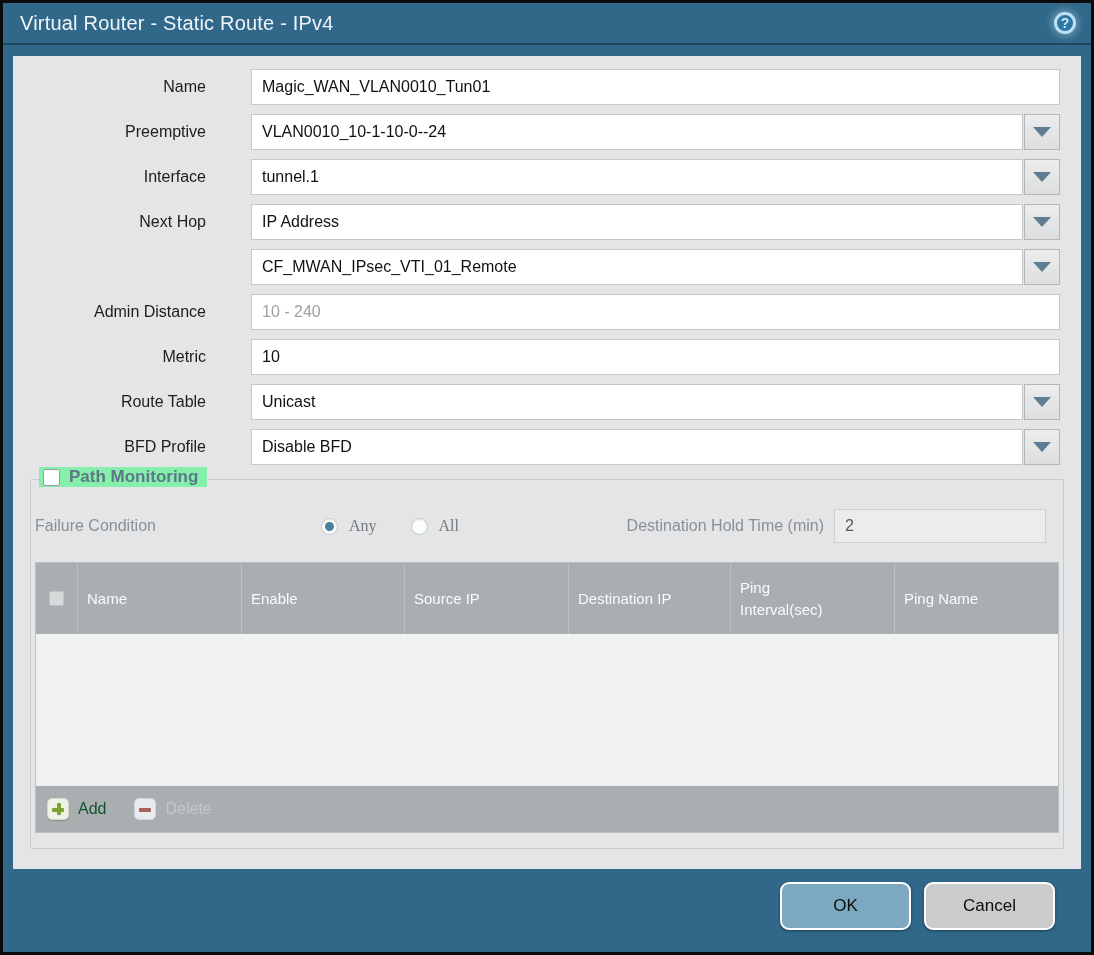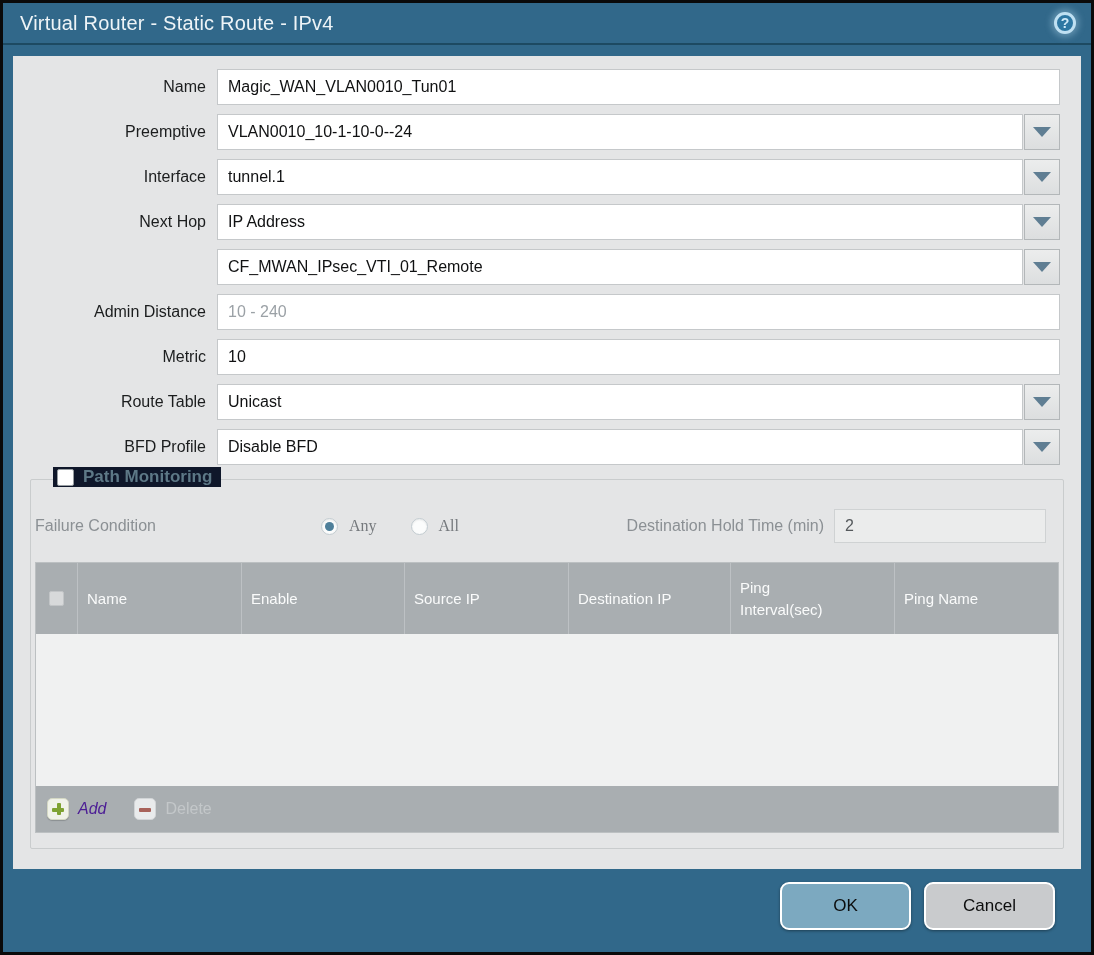--- a/index.html
+++ b/index.html
@@ -28,40 +28,40 @@
     display:flex; align-items:center; justify-content:center; cursor:pointer;
   }
   
   .content {
     position:absolute; left:10px; right:10px; top:53px; height:813px;
     background:#e4e5e6; padding-top:13px;
   }
   .row { display:flex; align-items:center; margin:0 21px 9px 0; height:36px; }
   .lbl { width:193px; flex:none; text-align:right; margin-right:11px;
          font-size:16px; color:#1b1d1e; white-space:nowrap; }
-  .field { flex:1; display:flex; height:36px; min-width:0; }
+  .field { flex:1; display:flex; height:36px; min-width:0;margin-left:34px; }
   input.txt {
     flex:1; min-width:0; height:36px; border:1px solid #c5c8ca; background:#fff;
     font:16px "Liberation Sans", sans-serif; color:#101112; padding:0 10px; outline:none;
   }
   input.txt::placeholder { color:#9ba1a6; }
   .ddbtn {
     width:36px; flex:none; border:1px solid #b3b7b9; margin-left:1px;
     background:linear-gradient(#eceded,#dcdedf);
     display:flex; align-items:center; justify-content:center; cursor:pointer;
   }
   .tri { width:0; height:0; border-left:9px solid transparent;
          border-right:9px solid transparent; border-top:10px solid #5f7e93; }
   
   .pm {
     position:relative; margin:14px 17px 0 17px; height:370px;
     border:1px solid #c9cccd; border-radius:2px; padding:0 4px;
   }
   .pm-legend {
-    position:absolute; top:-13px; left:22px; background:#0f172a;
+    position:absolute; top:-13px; left:8px; background:#86efac;
     padding:0 9px 0 4px; display:flex; align-items:center; gap:9px;
   }
   .cb { width:17px; height:17px; background:#fff; border:1px solid #979da1;
         border-radius:2px; cursor:pointer; }
   .pm-title { font-size:17px; font-weight:bold; color:#5d7886; }
   .fc-row { display:flex; align-items:center; margin-top:28px; height:36px; }
   .fc-label { width:272px; flex:none; text-align:left; color:#8b9094; font-size:16px; }
   .radio { width:17px; height:17px; flex:none; border-radius:50%;
            border:1px solid #c2cbd0; background:#fbfcfc; position:relative;
            margin-left:14px; cursor:pointer;
@@ -89,21 +89,21 @@
   .th-src    { width:164px; flex:none; }
   .th-dst    { width:162px; flex:none; }
   .th-ping   { width:164px; flex:none; }
   .th-ping span { display:block; max-width:100px; line-height:22px; }
   .th-count  { flex:1; border-right:none; }
   .tbody { height:152px; background:#f0f1f1; }
   .ttoolbar { height:46px; background:#a9aeb1; display:flex; align-items:center;
               padding:0 11px; gap:28px; }
   .tool { display:flex; align-items:center; gap:9px; font-size:16px; cursor:pointer; }
   .tool .tlabel { line-height:1; }
-  .tool.add .tlabel { color:#4c1d95;font-style:italic; }
+  .tool.add .tlabel { color:#14532d; }
   .tool.delete .tlabel { color:#c3c7c9; }
   .add-ic { width:22px; height:22px; flex:none; border-radius:5px;
             background:#f0f2e8; border:1px solid #d4d8c4; position:relative;
             box-shadow:0 1px 1px rgba(0,0,0,.18); }
   .add-ic::before { content:""; position:absolute; left:4px; right:4px; top:9px;
             height:4px; background:#7ea232; border-radius:1px; }
   .add-ic::after  { content:""; position:absolute; top:4px; bottom:4px; left:9px;
             width:4px; background:#7ea232; border-radius:1px; }
   .del-ic { width:22px; height:22px; flex:none; border-radius:5px;
             background:#e9ebec; border:1px solid #d2d5d7; position:relative; }

